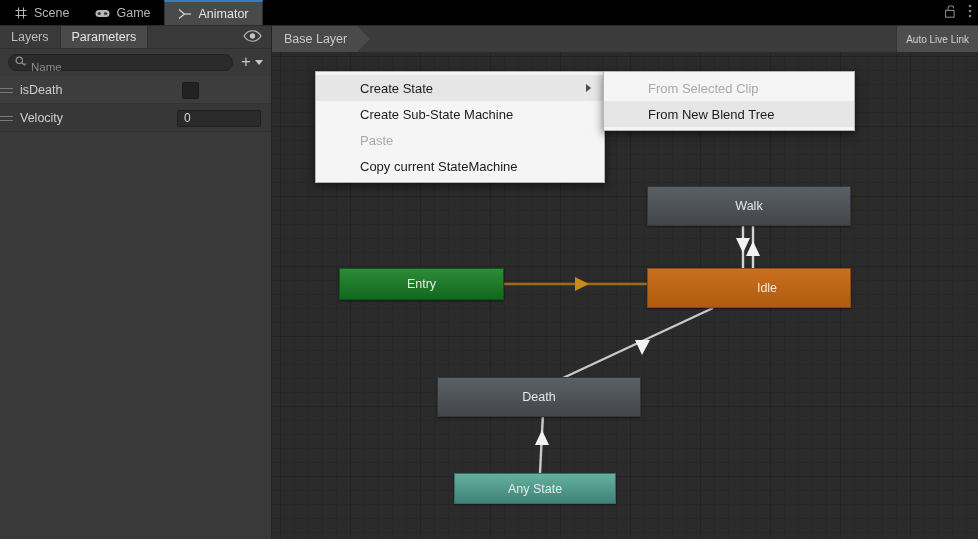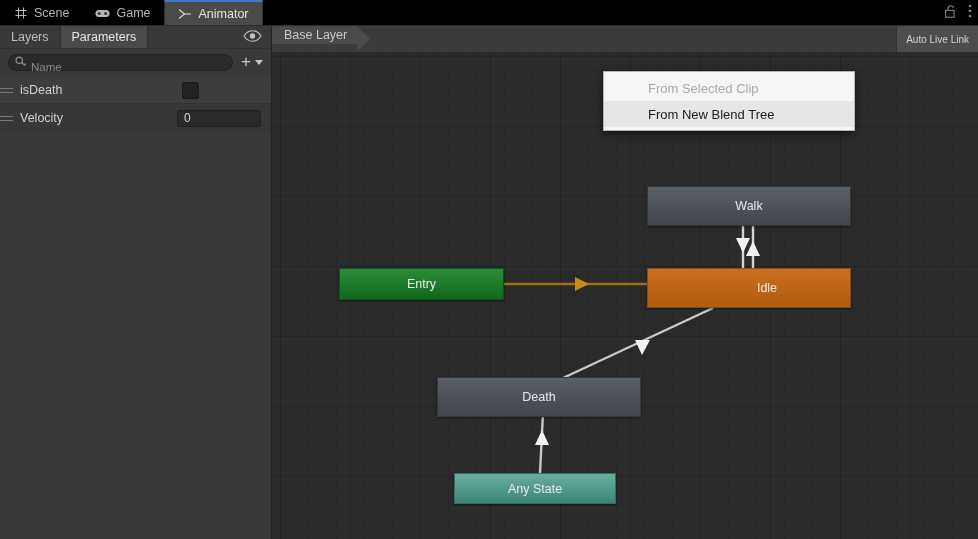--- a/index.html
+++ b/index.html
@@ -120,21 +120,21 @@
     font-size: 12px; color: #d6d6d6;
   }
 
   
   .breadcrumbbar {
     position: absolute; left: 272px; top: 26px; width: 706px; height: 27px;
     background: #3b3b3b; box-sizing: border-box;
     border-bottom: 1px solid #2c2c2c;
   }
   .crumb {
-    position: absolute; left: 0; top: 0; height: 18px;
+    position: absolute; left: 0; top: 0; height: 26px;
     display: flex; align-items: center; padding: 0 10px 0 12px;
     font-size: 12.5px; color: #c9c9c9;
     background: #4a4a4a;
   }
   .crumb-arrow {
     position: absolute; left: 0; top: 0; width: 0; height: 0;
     border-top: 13px solid transparent; border-bottom: 13px solid transparent;
     border-left: 13px solid #4a4a4a;
   }
   .autolive {
@@ -365,20 +365,35 @@
 
     <div class="node gray" style="left:165px; top:324px; width:204px; height:40px;">
       <span>Death</span>
     </div>
 
     <div class="node teal" style="left:182px; top:420px; width:162px; height:31px;">
       <span>Any State</span>
     </div>
   </div>
 
+  <div class="ctxmenu" style="left:315px; top:71px; width:290px;">
+    <div class="ctxitem highlight">
+      <span>Create State</span>
+      <span class="submenu-arrow"></span>
+    </div>
+    <div class="ctxitem">
+      <span>Create Sub-State Machine</span>
+    </div>
+    <div class="ctxitem disabled">
+      <span>Paste</span>
+    </div>
+    <div class="ctxitem">
+      <span>Copy current StateMachine</span>
+    </div>
+  </div>
 
   <div class="ctxmenu" style="left:603px; top:71px; width:252px;">
     <div class="ctxitem disabled">
       <span>From Selected Clip</span>
     </div>
     <div class="ctxitem highlight">
       <span>From New Blend Tree</span>
     </div>
   </div>
 

